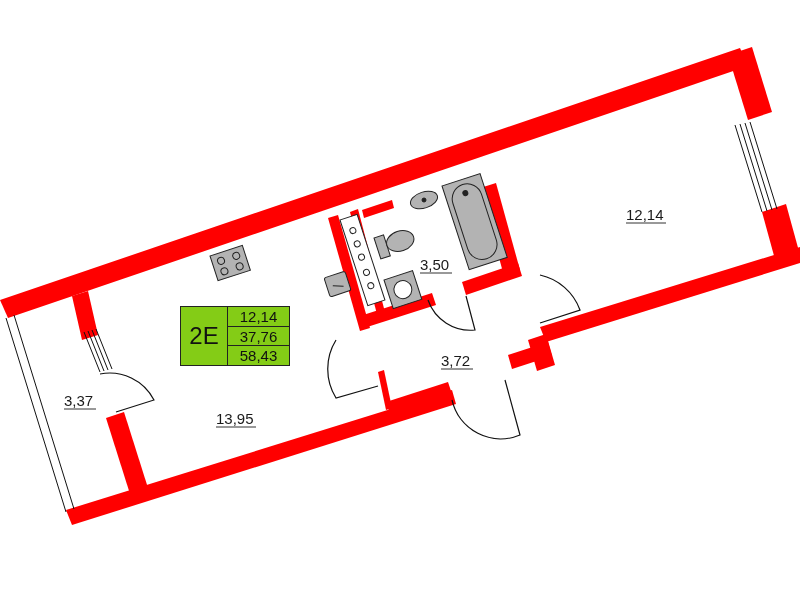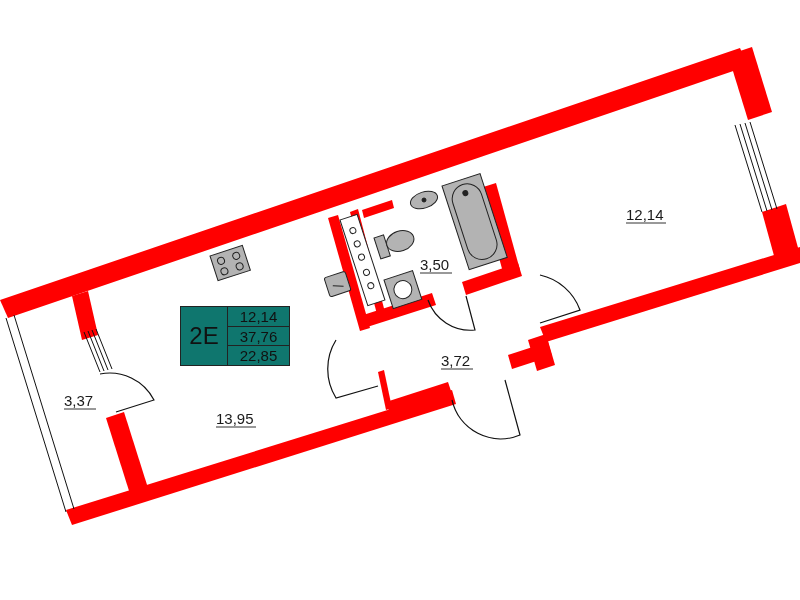--- a/index.html
+++ b/index.html
@@ -1,19 +1,19 @@
 <!DOCTYPE html>
 <html><head>
 <meta charset="utf-8">
 <style>
   html, body { margin: 0; padding: 0; background: #ffffff; }
   body { width: 800px; height: 600px; overflow: hidden; font-family: "Liberation Sans", sans-serif; }
   #plan { position: absolute; left: 0; top: 0; width: 800px; height: 600px; }
   .lbl { font-family: "Liberation Sans", sans-serif; font-size: 15px; fill: #1a1a1a; }
-  .info-box { position: absolute; left: 180px; top: 306px; width: 108px; height: 58px; border: 1.5px solid #222; background: #0f766e; display: flex; }
+  .info-box { position: absolute; left: 180px; top: 306px; width: 108px; height: 58px; border: 1.5px solid #222; background: #84cc16; display: flex; }
   .info-code { width: 46px; border-right: 1.5px solid #222; display: flex; align-items: center; justify-content: center; font-size: 24px; color: #111; }
   .info-vals { flex: 1; display: flex; flex-direction: column; }
   .info-vals div { flex: 1; display: flex; align-items: center; justify-content: center; font-size: 15px; color: #111; border-bottom: 1.5px solid #222; }
   .info-vals div:last-child { border-bottom: none; }
 </style>
 </head>
 <body>
 
 <svg id="plan" viewBox="0 0 800 600">
 
@@ -119,15 +119,15 @@
     <text class="lbl" x="64" y="406">3,37</text>
     <line x1="64" y1="409" x2="96" y2="409" stroke="#333" stroke-width="1"></line>
   </g>
 </svg>
 
 <div class="info-box">
   <div class="info-code">2E</div>
   <div class="info-vals">
     <div>12,14</div>
     <div>37,76</div>
-    <div>22,85</div>
+    <div>58,43</div>
   </div>
 </div>
 
 </body></html>

